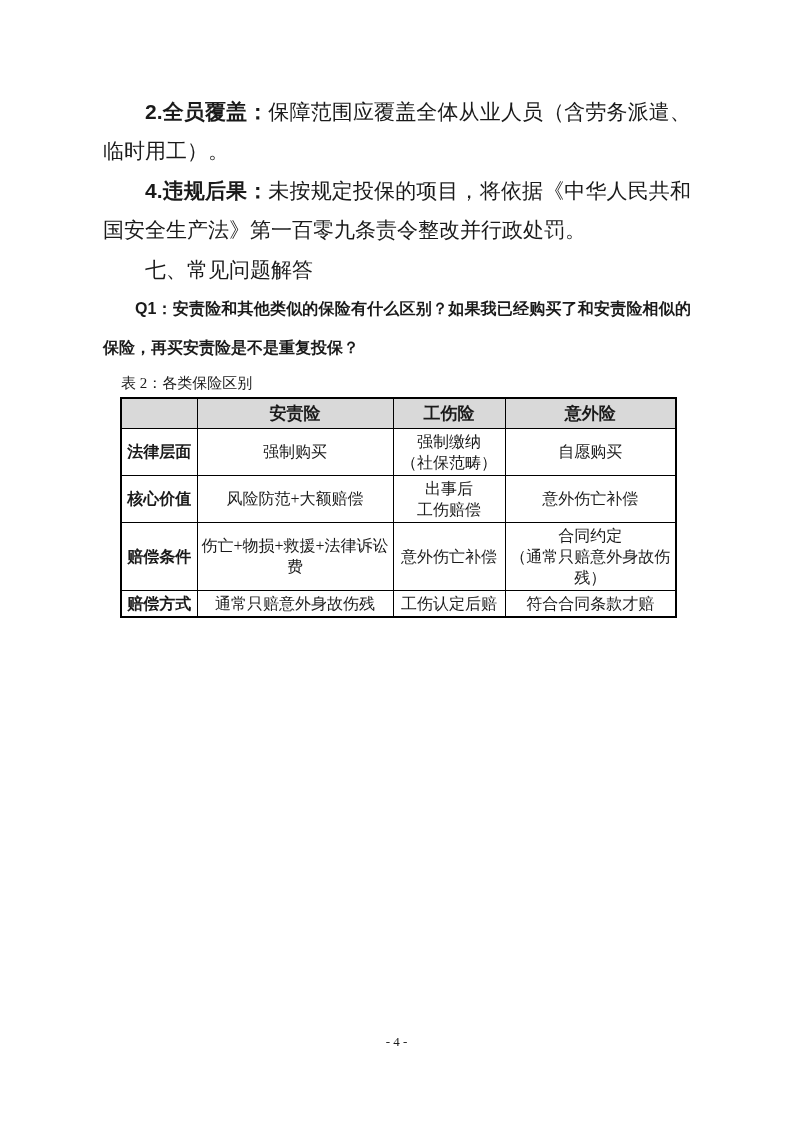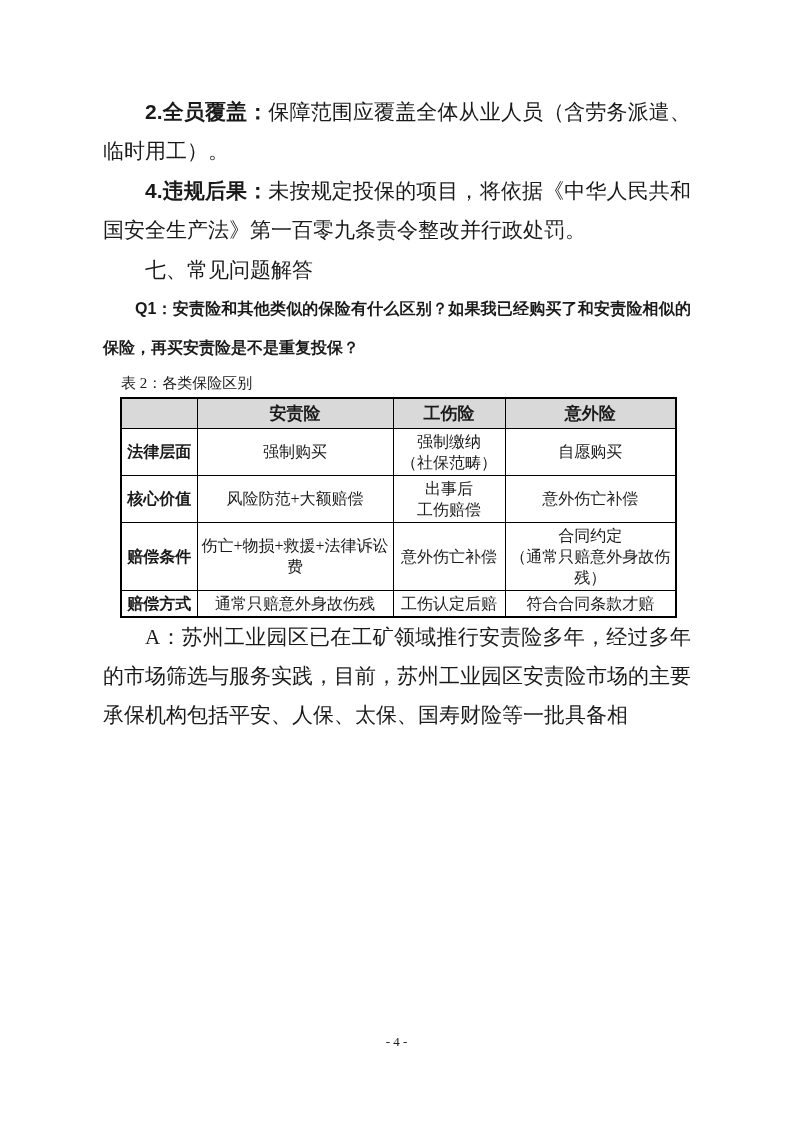--- a/index.html
+++ b/index.html
@@ -155,18 +155,17 @@
         <tr>
           <th>赔偿方式</th>
           <td>通常只赔意外身故伤残</td>
           <td>工伤认定后赔</td>
           <td>符合合同条款才赔</td>
         </tr>
       </tbody>
     </table>
 
 
-    <p class="body-par">A：苏州工业园区已在工矿领域推行安责险多年，经过多年的市场筛选与服务实践，目前，苏州工业园区安责险市场的主要承保机构包括平安、人保、太保、国寿财险等一批具备相</p>
 
   </div>
 
   <div class="page-footer">- 4 -</div>
 </div>
 
 </body></html>

